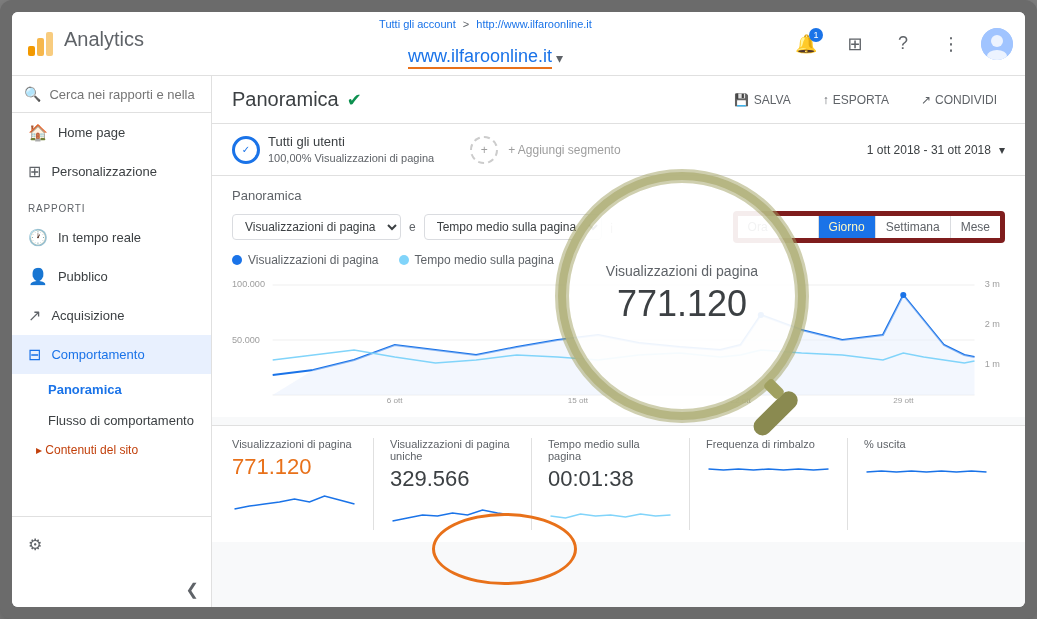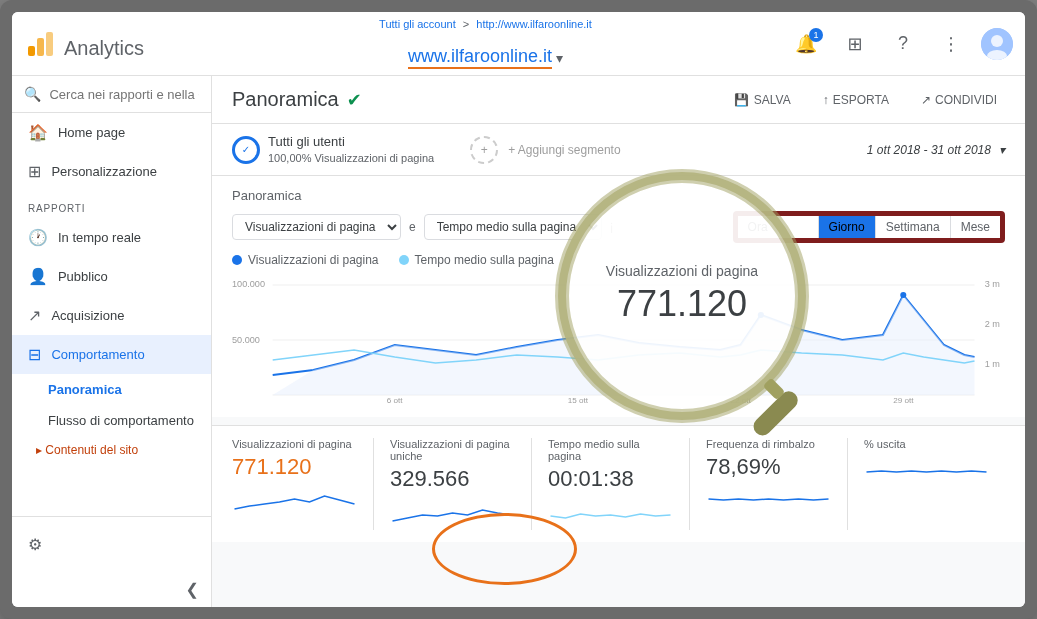--- a/index.html
+++ b/index.html
@@ -35,21 +35,21 @@
       background: #fff;
       display: flex;
       align-items: center;
       height: 64px;
       padding: 0 12px;
       border-bottom: 1px solid #e0e0e0;
       flex-shrink: 0;
     }
     .analytics-logo {
       display: flex;
-      align-items: flex-end;
+      align-items: flex-start;
       gap: 8px;
       min-width: 150px;
     }
     .logo-icon {
       width: 32px;
       height: 32px;
     }
     .analytics-title {
       font-size: 20px;
       color: #5f6368;
@@ -332,21 +332,21 @@
     .period-btn {
       padding: 4px 10px;
       font-size: 12px;
       color: #5f6368;
       cursor: pointer;
       background: #fff;
       border: none;
       border-left: 1px solid #dadce0;
     }
     .period-btn:first-child { border-left: none; }
-    .period-btn.active { background: #1a73e8; color: #000000; margin-left: 40px; }
+    .period-btn.active { background: #1a73e8; color: #fef9c3; margin-left: 40px; }
     .chart-legend {
       display: flex;
       gap: 20px;
       margin-bottom: 8px;
       font-size: 12px;
     }
     .legend-item {
       display: flex;
       align-items: center;
       gap: 6px;
@@ -535,21 +535,21 @@
               <div class="segment-info">
                 <div class="segment-name">Tutti gli utenti</div>
                 <div class="segment-desc">100,00% Visualizzazioni di pagina</div>
               </div>
             </div>
             <div class="add-segment">
               <span style="width:28px;height:28px;border-radius:50%;border:2px dashed #ccc;display:inline-flex;align-items:center;justify-content:center;font-size:12px;color:#9e9e9e;">+</span>
               <span style="margin-left:6px;">+ Aggiungi segmento</span>
             </div>
           </div>
-          <div class="date-range" style="padding:0;font-style:italic;">
+          <div class="date-range" style="padding:0;">
             <div class="date-range-val">
               <span>1 ott 2018 - 31 ott 2018</span>
               <span style="margin-left:4px;">▾</span>
             </div>
             <div style="height:3px;background:#e8711a;margin-top:2px;border-radius:2px;"></div>
           </div>
         </div>
 
         <div class="chart-section">
           <div class="chart-title-row">Panoramica</div>
@@ -633,21 +633,20 @@
           <div class="stat-card">
             <div class="stat-label">Tempo medio sulla pagina</div>
             <div class="stat-value">00:01:38</div>
             <svg class="stat-mini-chart" viewBox="0 0 120 30">
               <polyline points="0,20 15,22 30,18 45,20 60,19 75,21 90,18 105,20 120,19" fill="none" stroke="#81d4fa" stroke-width="1.5"></polyline>
             </svg>
           </div>
 
           <div class="stat-card">
             <div class="stat-label">Frequenza di rimbalzo</div>
-            <div class="stat-value">78,69%</div>
             <svg class="stat-mini-chart" viewBox="0 0 120 30">
               <polyline points="0,15 15,16 30,15 45,16 60,15 75,16 90,15 105,16 120,15" fill="none" stroke="#1a73e8" stroke-width="1.5"></polyline>
             </svg>
           </div>
 
           <div class="stat-card">
             <div class="stat-label">% uscita</div>
             <svg class="stat-mini-chart" viewBox="0 0 120 30">
               <polyline points="0,18 15,17 30,18 45,17 60,18 75,17 90,18 105,17 120,18" fill="none" stroke="#1a73e8" stroke-width="1.5"></polyline>
             </svg>

